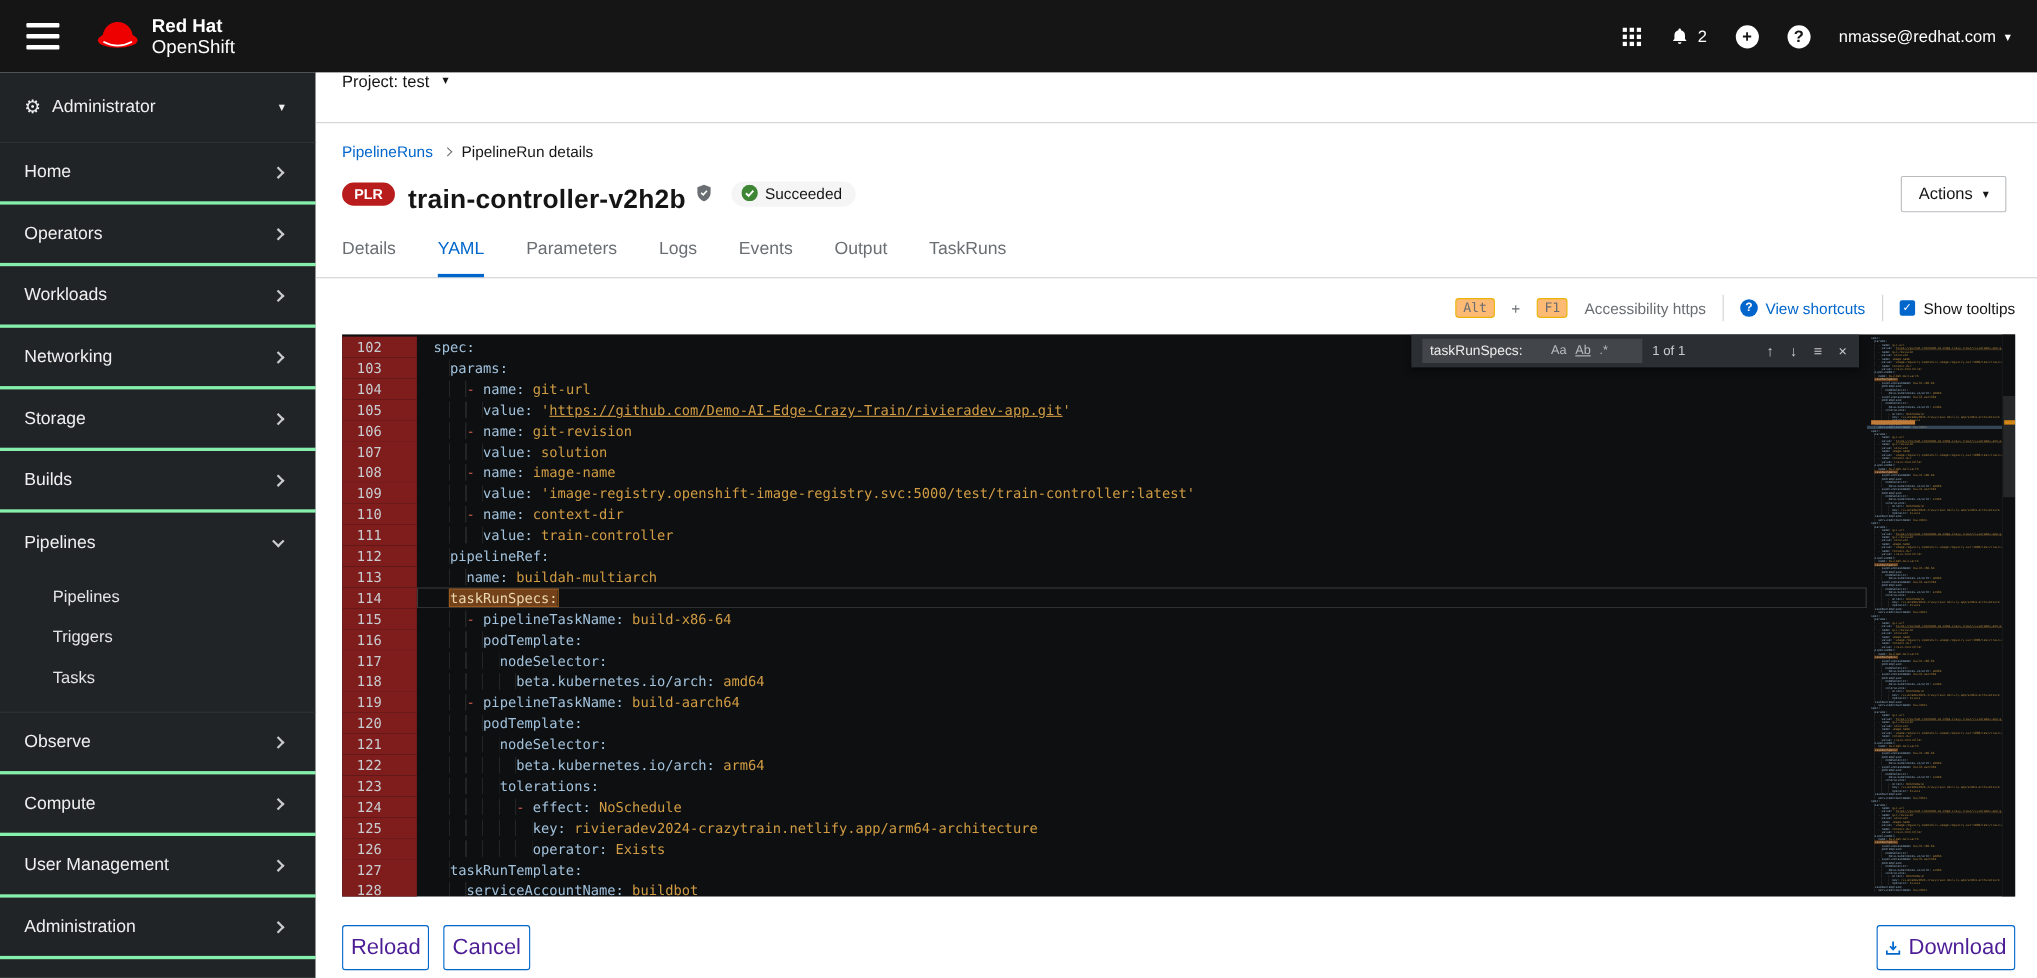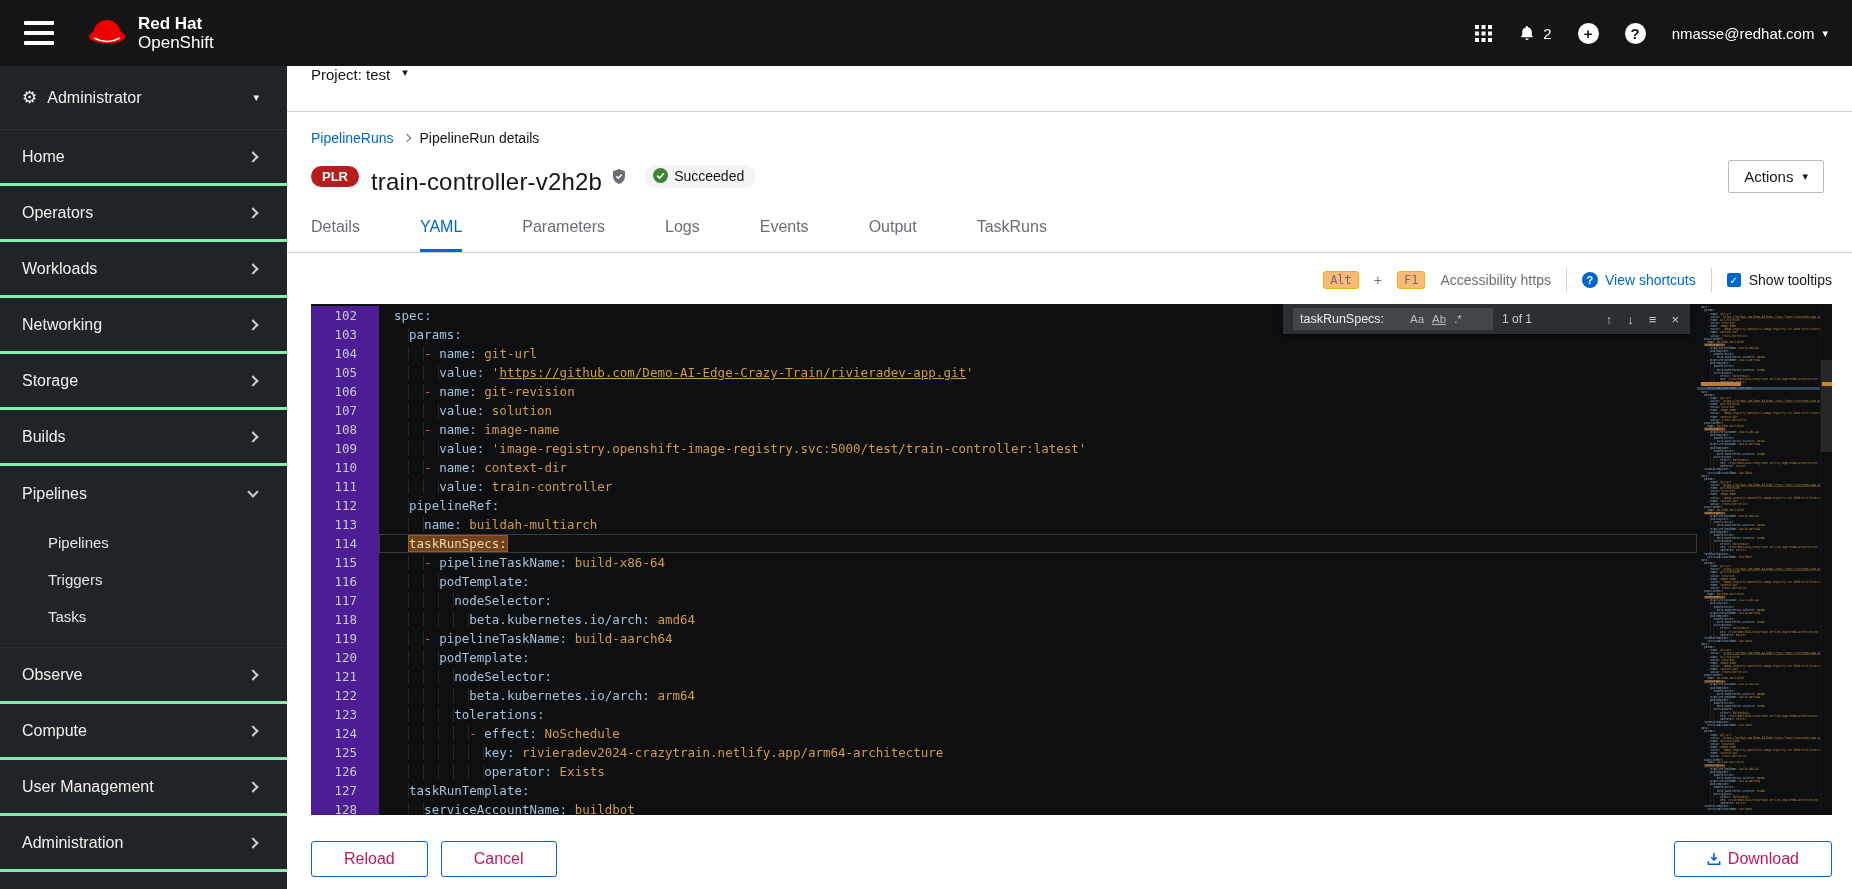--- a/index.html
+++ b/index.html
@@ -39,47 +39,47 @@
 
   
   .main { flex:1; background:#fff; min-width:0; }
   .project-bar { height:46px; display:flex; padding:0 24px; border-bottom:1px solid #d2d2d2; font-size:15px; gap:12px; }
   .project-bar .caret { color:#151515; }
   .breadcrumb { padding:18px 24px 0; font-size:14px; display:flex; align-items:center; gap:10px;text-align:right; }
   .breadcrumb a { color:#0066cc; text-decoration:none; cursor:pointer; }
   .crumb-sep { width:6px; height:6px; border-right:1.6px solid #6a6e73; border-bottom:1.6px solid #6a6e73; transform:rotate(-45deg); }
   .title-row { margin-top:10px; padding:0 28px 0 24px; display:flex; align-items:center; }
   .res-badge { background:#b91c1c; color:#fff; font-size:13px; font-weight:bold; padding:3px 11px; border-radius:12px; margin-right:12px; }
-  .page-title { font-size:24px; font-weight:400; letter-spacing:.2px;margin-top:12px; }
+  .page-title { font-size:24px; font-weight:700; letter-spacing:.2px;margin-top:12px; }
   .shield { margin:4px 0 0 8px; }
   .status-pill { margin-left:16px; background:#f5f5f5; border-radius:14px; padding:3px 12px 4px 9px;
     display:inline-flex; align-items:center; gap:6px; font-size:14px; }
   .actions-btn { margin-left:auto; background:#fff; border:1px solid #b8bbbe; border-radius:2px; padding:7px 15px;
     font-size:15px; color:#151515; display:flex; align-items:center; gap:9px; cursor:pointer; }
-  .tabs { margin-top:22px; padding:0 24px; border-bottom:1px solid #d2d2d2; display:flex;gap:22px; }
+  .tabs { margin-top:22px; padding:0 24px; border-bottom:1px solid #d2d2d2; display:flex; }
   .tab { font-size:16px; color:#6a6e73; padding:0 0 13px; margin-right:38px; border-bottom:3px solid transparent; cursor:pointer; }
   .tab.active { color:#0066cc; border-bottom-color:#0066cc; }
 
   .editor-toolbar { margin:13px 20px 0 24px; display:flex; align-items:center; justify-content:flex-end; gap:15px; height:28px; }
   .kbd { font-family:"DejaVu Sans Mono", monospace; font-size:12px; color:#6a6e73; border:1px solid #eab308; border-radius:3px; padding:1px 6px; background:#fdba74; }
   .tb-gray { color:#6a6e73; font-size:14px; }
   .tb-divider { width:1px; height:24px; background:#d2d2d2; }
   .link-blue { color:#0066cc; font-size:14px; display:flex; align-items:center; gap:7px; background:none; border:none; cursor:pointer; }
   .q-ico { width:16px; height:16px; border-radius:50%; background:#0066cc; color:#fff; font-size:11px; font-weight:bold;
     display:inline-flex; align-items:center; justify-content:center; }
   .tooltip-toggle { display:flex; align-items:center; gap:8px; font-size:14px; cursor:pointer; }
   .checkbox { width:14px; height:14px; background:#0066cc; border-radius:2px; color:#fff; font-size:10px;
     display:inline-flex; align-items:center; justify-content:center; }
 
   
   .editor { position:relative; margin:10px 20px 0 24px; height:511px; background:#0d0f11; overflow:hidden;
     font-family:"DejaVu Sans Mono", monospace; font-size:12.5px; }
   .rows { position:absolute; inset:2px 135px 0 0; }
   .row { display:flex; height:19px; line-height:19px; white-space:pre; }
-  .num { flex:none; width:68px; text-align:right; padding-right:22px; color:#c8ccd0; background:#4c1d95; }
+  .num { flex:none; width:68px; text-align:right; padding-right:32px; color:#c8ccd0; background:#7f1d1d; }
   .code { flex:1; padding-left:15px; }
   .row.current .code { box-shadow:inset 0 0 0 1px rgba(220,220,220,.22); }
   .tok-k { color:#a3c2dc; }
   .tok-v { color:#d19c43; }
   .tok-d { color:#d1604f; }
   .tok-p { color:#d4d4d4; }
   .tok-u { color:#d19c43; text-decoration:underline; }
   .tok-m { color:#ecd9b0; background:#74421a; box-shadow:0 0 0 1px #9a5c1e; }
   .tok-i { background:repeating-linear-gradient(to right, transparent 0, transparent calc(2ch - 1px), rgba(255,255,255,.09) calc(2ch - 1px), rgba(255,255,255,.09) 2ch); }
 
@@ -100,22 +100,22 @@
   .mm-inner { position:absolute; top:2px; left:4px; width:372px; transform:scale(.332); transform-origin:0 0; opacity:.85; }
   .mline { height:9.4px; line-height:9.4px; font-size:8px; white-space:pre; overflow:hidden; }
   .mm-match { position:absolute; left:4px; top:78px; width:40px; height:4px; background:#c27c3a; }
   .mm-band { position:absolute; left:0; top:83px; width:123px; height:3px; background:rgba(100,135,170,.45); }
   .ruler { position:absolute; top:0; right:0; width:12px; height:511px; background:#0d0f11; border-left:1px solid rgba(255,255,255,.04); cursor:pointer; }
   .ruler-slider { position:absolute; top:56px; left:0; width:12px; height:92px; background:rgba(255,255,255,.10); }
   .ruler-mark { position:absolute; top:78px; left:1px; width:10px; height:4px; background:#d18616; }
 
   
   .footer { margin:26px 20px 0 24px; display:flex; align-items:center; }
-  .btn-sec { background:#fff; border:1px solid #0066cc; color:#be185d; border-radius:3px; font-size:16px;
-    padding:8px 32px; cursor:pointer; display:inline-flex; align-items:center; gap:7px; }
+  .btn-sec { background:#fff; border:1px solid #0066cc; color:#4c1d95; border-radius:3px; font-size:20px;
+    padding:8px 7px; cursor:pointer; display:inline-flex; align-items:center; gap:7px; }
   .footer .gap { width:13px; }
   .btn-download { margin-left:auto; }
 </style>
 </head>
 <body>
 
 <header class="masthead">
   <button class="hamburger">
       <span></span>
       <span></span>

